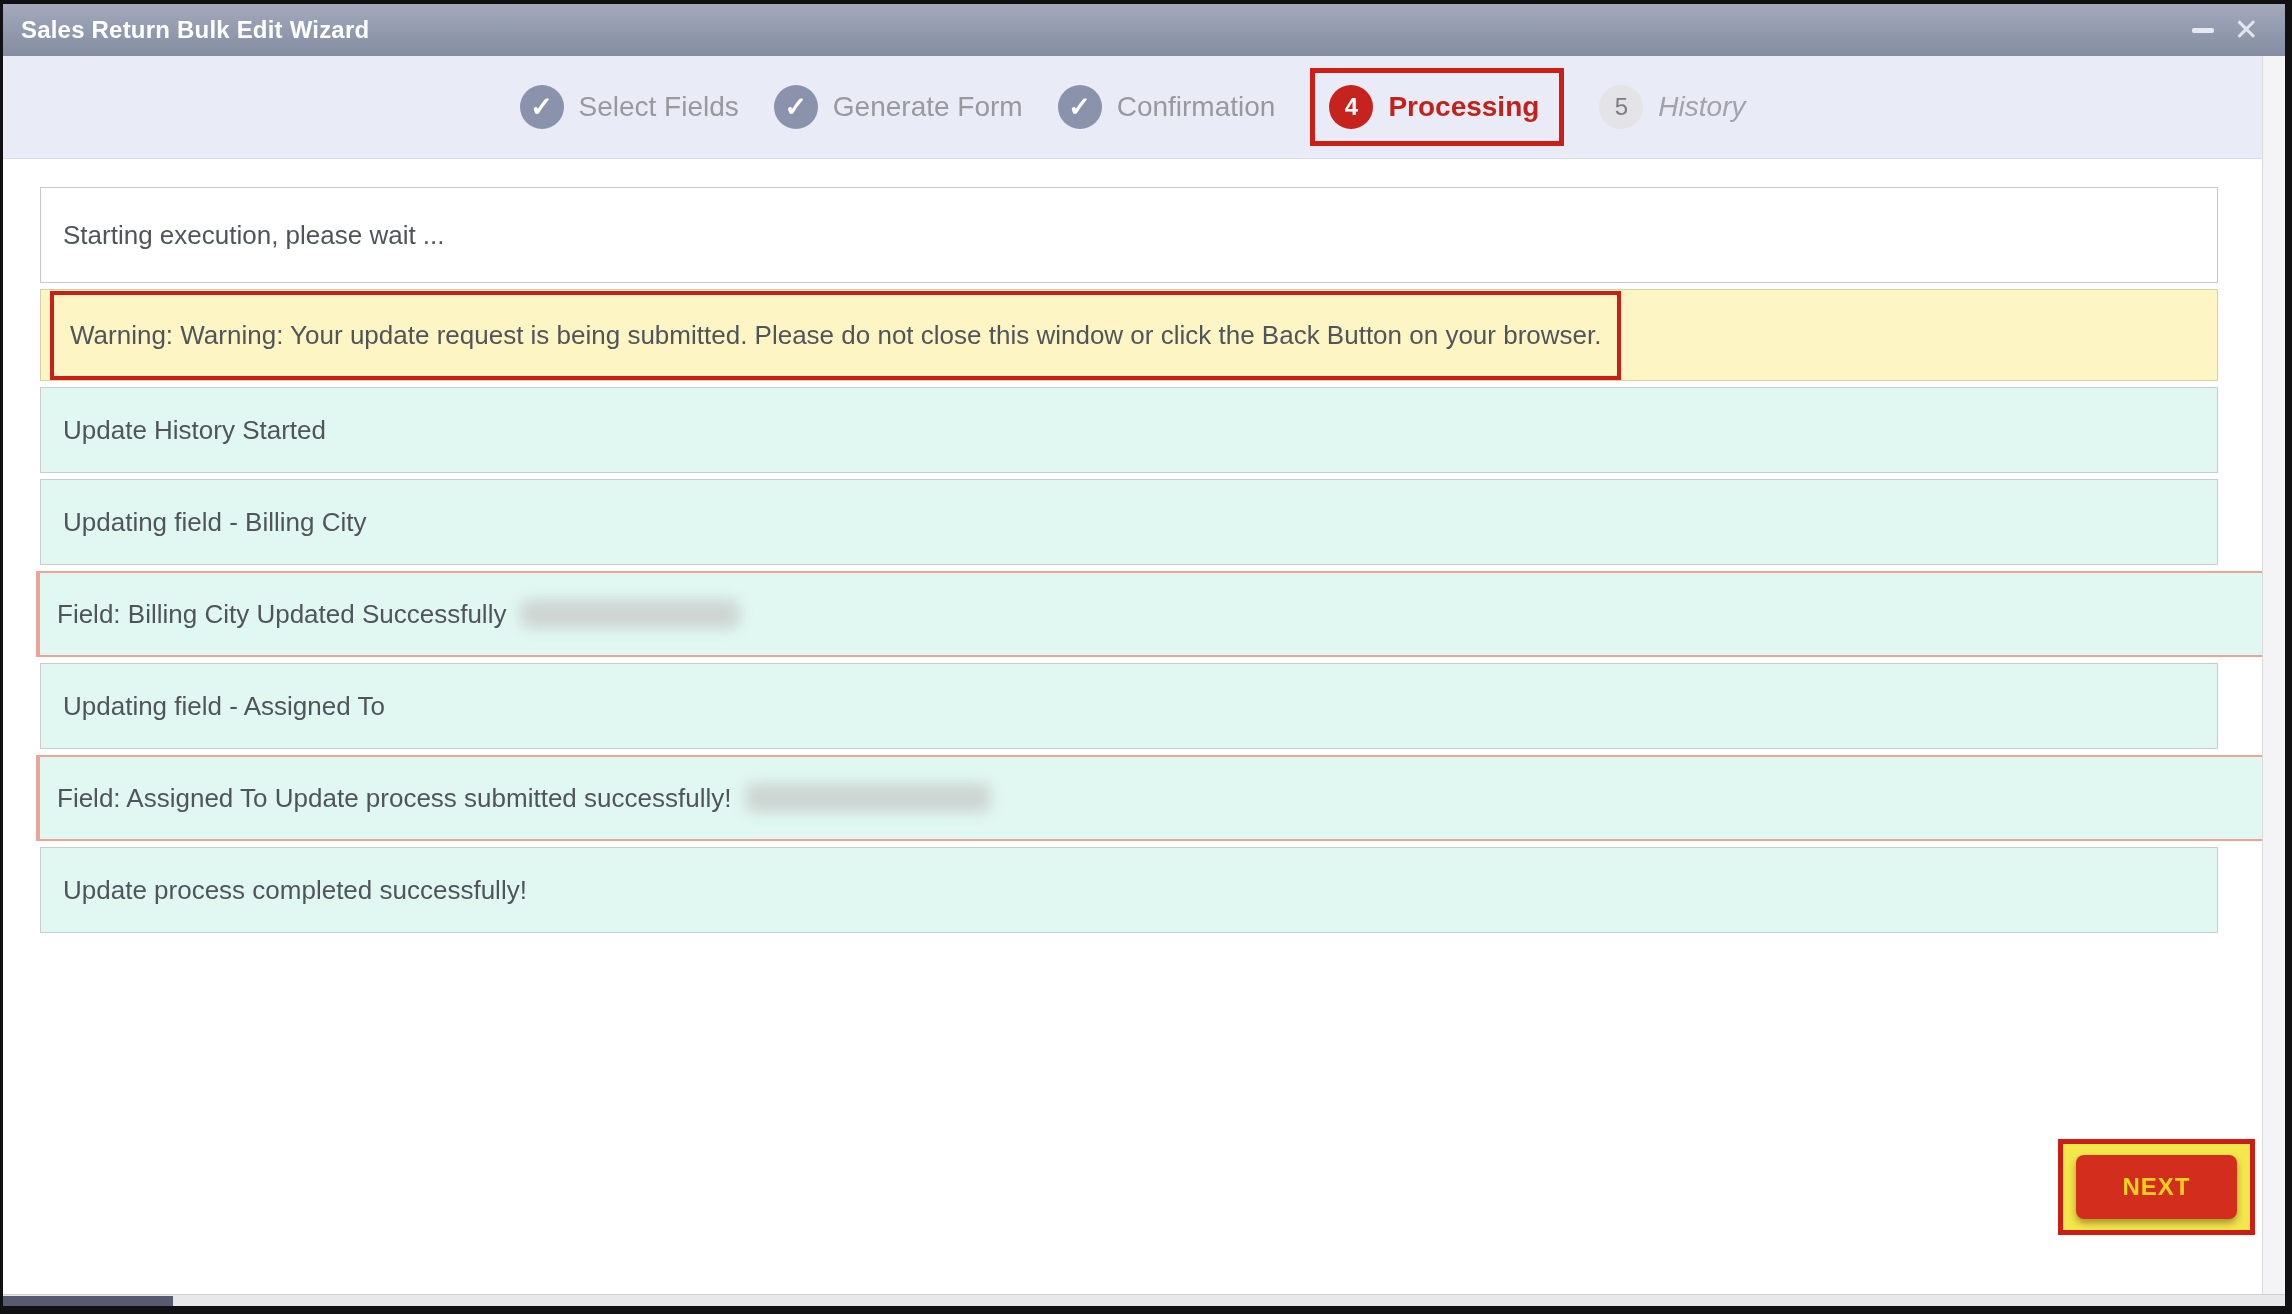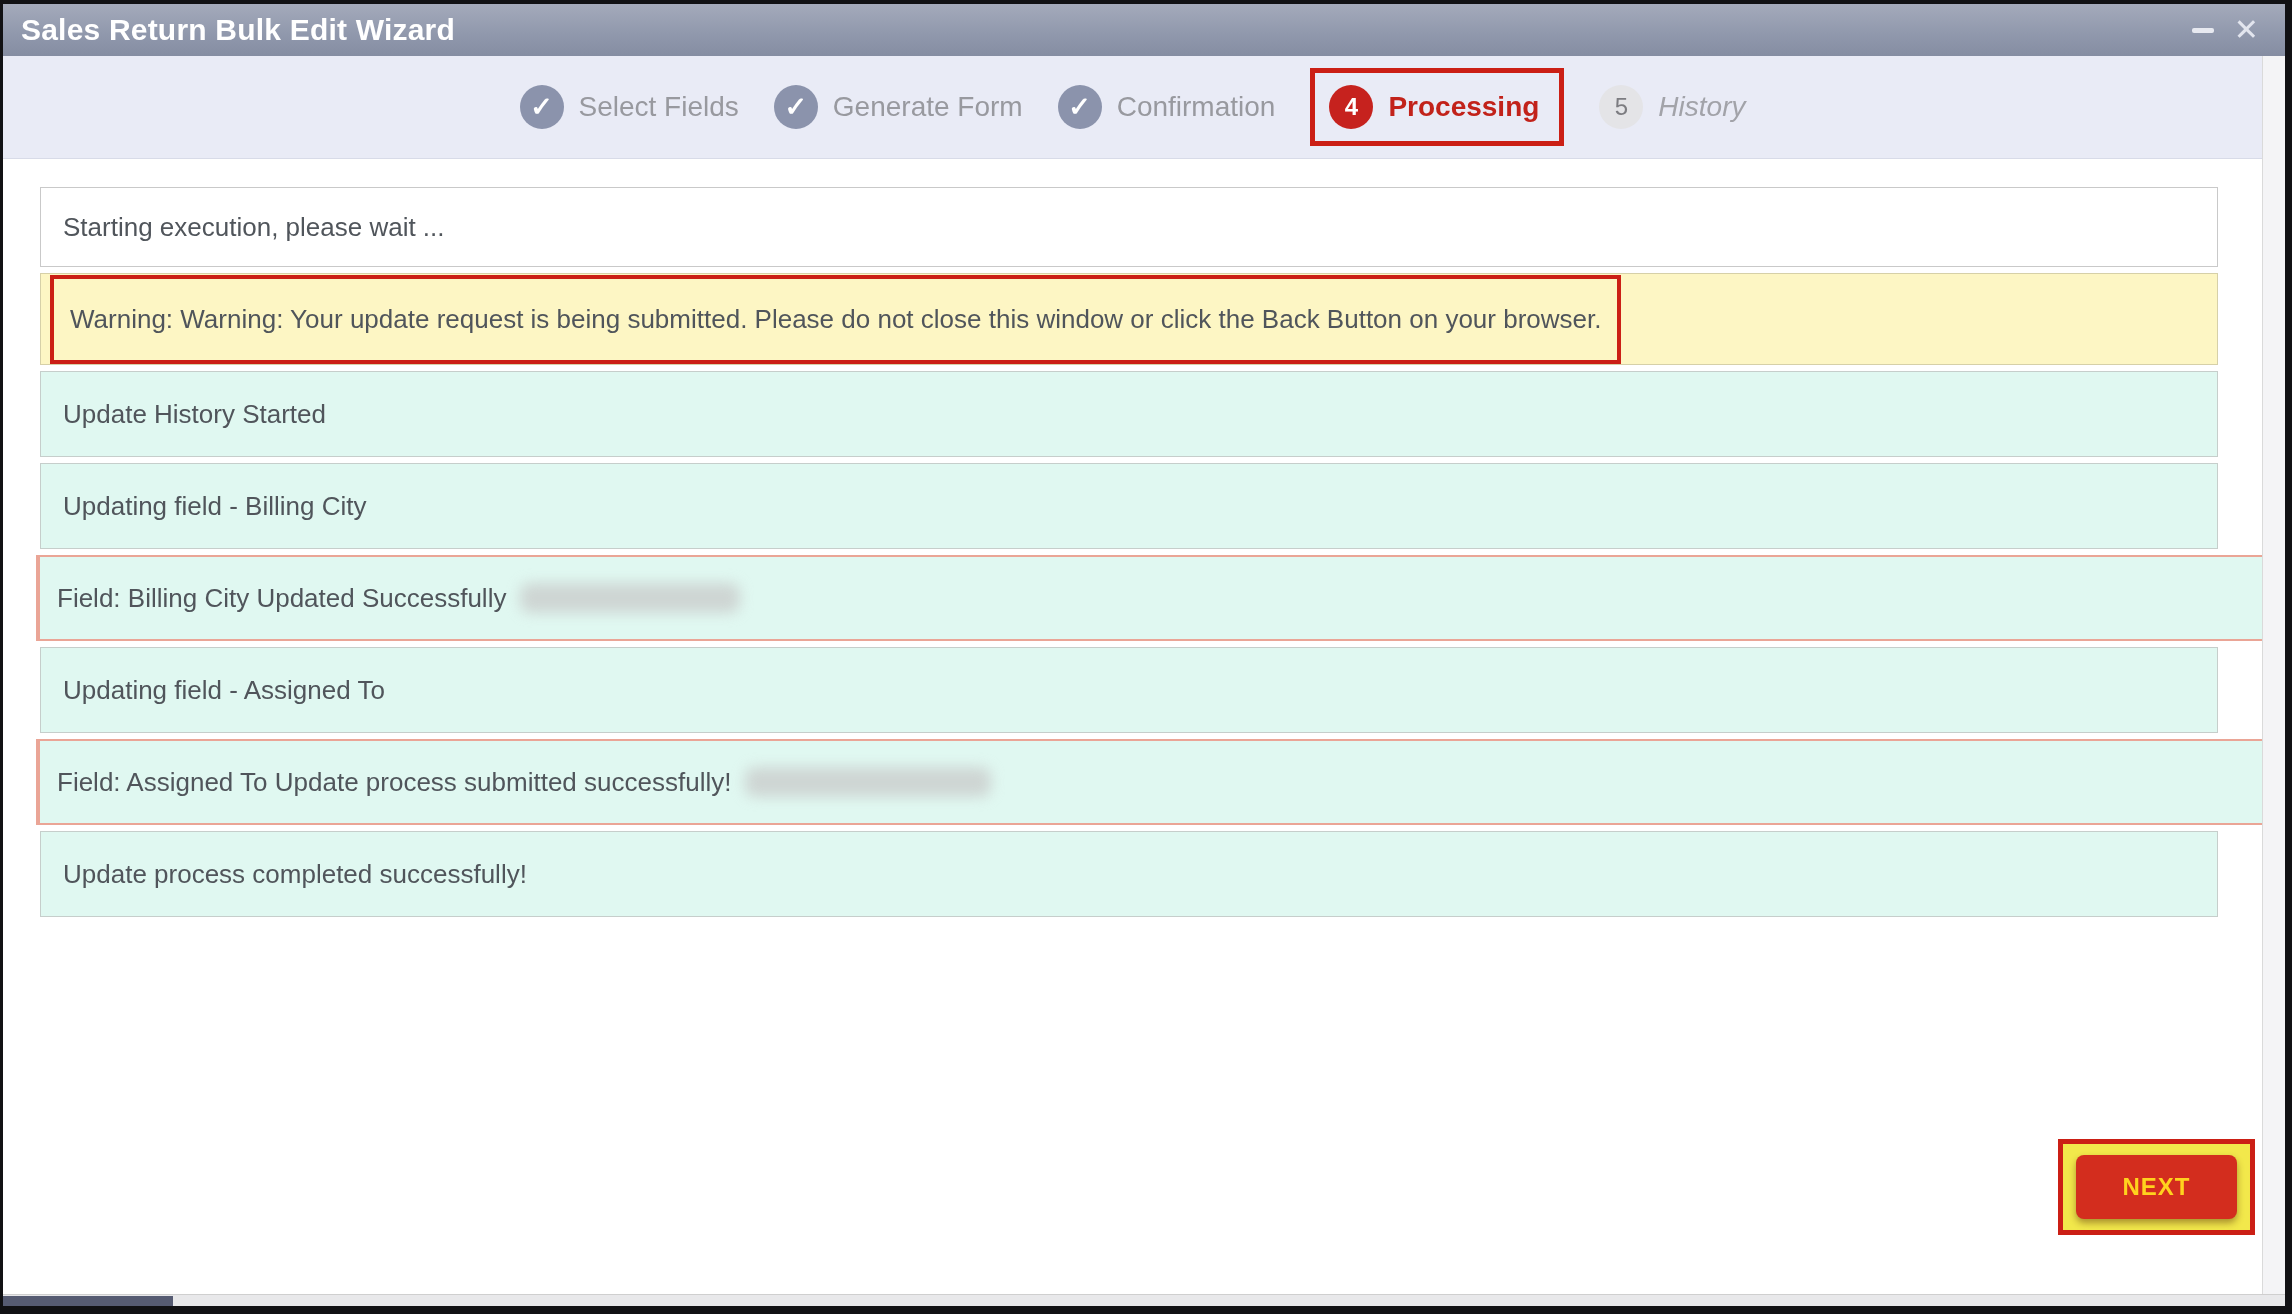--- a/index.html
+++ b/index.html
@@ -7,21 +7,21 @@
     width:2292px;height:1314px;position:relative;background:#111114;
     font-family:"Liberation Sans", sans-serif;overflow:hidden;
   }
   
   .window{position:absolute;left:3px;top:4px;width:2282px;height:1302px;background:#ffffff;overflow:hidden;}
   .titlebar{
     position:absolute;left:0;top:0;width:100%;height:52px;box-sizing:border-box;
     background:linear-gradient(#a4aabb, #9199ad 55%, #858da2);
     display:flex;align-items:center;padding:0 18px;
   }
-  .titlebar .title{color:#ffffff;font-size:30px;font-weight:700;letter-spacing:.2px;}
+  .titlebar .title{color:#ffffff;font-size:24px;font-weight:700;letter-spacing:.2px;}
   .win-controls{margin-left:auto;display:flex;align-items:center;gap:20px;padding-right:8px;}
   .btn-min{width:22px;height:5px;background:#e7e9f0;border-radius:2px;display:inline-block;}
   .btn-close{color:#e2e5ee;font-size:30px;line-height:30px;font-weight:400;}
   
   .stepper{
     position:absolute;left:0;top:52px;width:2259px;height:103px;box-sizing:border-box;
     background:#e9ebf6;border-bottom:1px solid #d8dbe8;
     display:flex;align-items:center;justify-content:center;gap:35px;
   }
   .step{display:flex;align-items:center;gap:15px;}
@@ -37,21 +37,21 @@
   .step.pending .label{color:#a2a3a9;font-size:28px;font-style:italic;}
   .step.annotated{border:5px solid #cb1f15;padding:12px 20px 12px 14px;}
   
   .content{position:absolute;left:0;top:155px;width:2259px;bottom:12px;background:#ffffff;}
   #log{padding-top:28px;}
   .row{
     box-sizing:border-box;height:86px;margin:0 0 6px 37px;width:2178px;
     display:flex;align-items:center;padding-left:22px;
     font-size:26px;color:#50555b;background:#ffffff;border:1px solid #c9c9c9;
   }
-  #log .row:nth-child(1){height:80px;}
+  #log .row:nth-child(1){height:96px;}
   #log .row:nth-child(2){height:92px;}
   .row.warning{background:#fdf6c4;border-color:#d6d0a8;padding-left:9px;}
   .warn-box{display:inline-flex;align-items:center;border:4px solid #cb1f15;padding:25px 16px;}
   .row.success{background:#e0f8f1;border-color:#c6cecb;}
   .row.field-success{
     background:#e0f8f1;margin-left:33px;width:2260px;padding-left:17px;
     border:2px solid #eaa596;border-left-width:4px;border-right-width:4px;
   }
   .blob{
     display:inline-block;height:30px;border-radius:9px;background:#c7c7c7;

